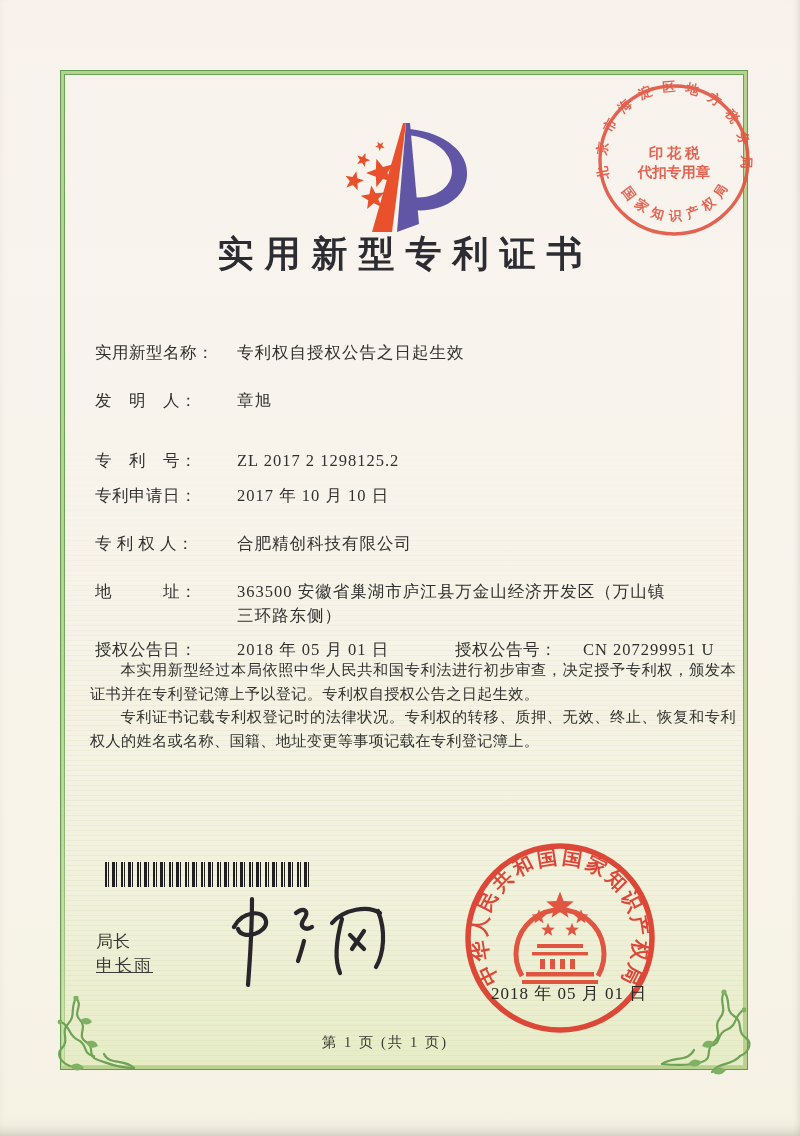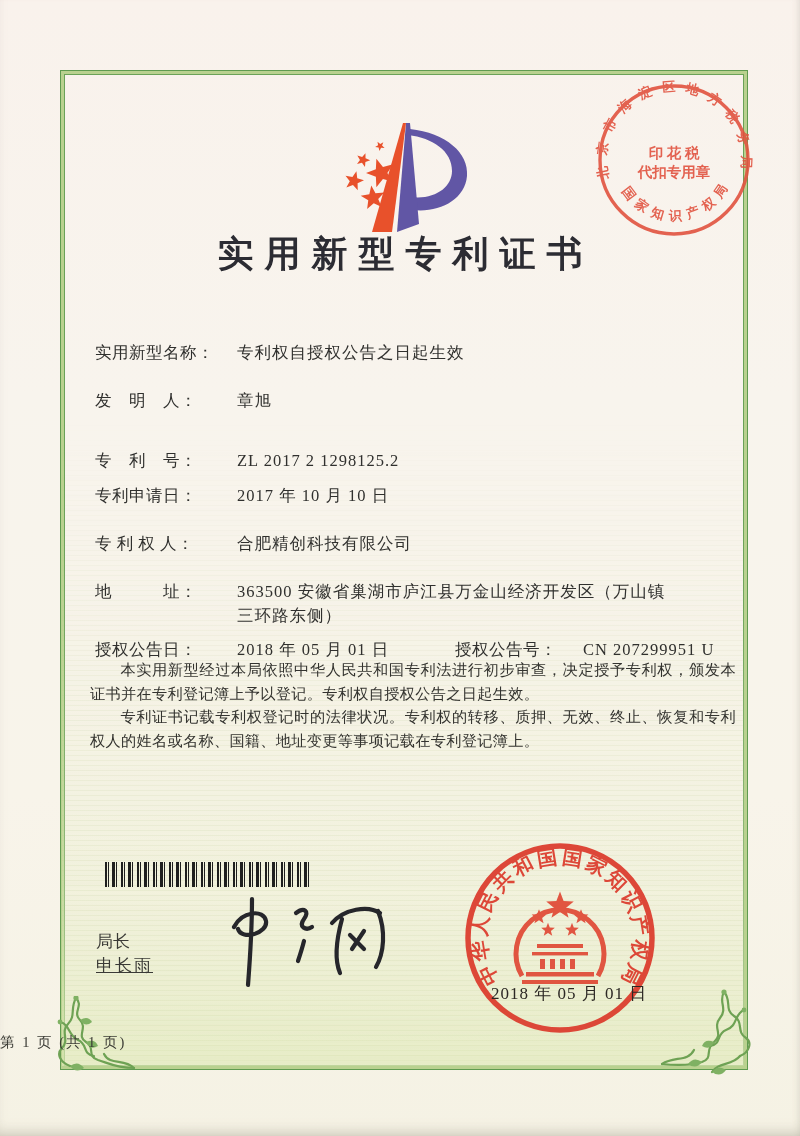--- a/index.html
+++ b/index.html
@@ -35,21 +35,21 @@
   .paras p{margin:0;text-indent:2em;}
   .barcode{position:absolute;left:105px;top:862px;width:208px;height:25px;
     background:repeating-linear-gradient(90deg,#1f1f1f 0 2px,transparent 2px 3px,#1f1f1f 3px 4px,transparent 4px 7px,#1f1f1f 7px 10px,transparent 10px 11px,#1f1f1f 11px 12px,transparent 12px 16px);}
   .sig-title{position:absolute;left:96px;top:922px;font-size:17px;color:#3a3a36;font-family:"Liberation Sans",sans-serif;margin-top:8px;}
   .sig-name{position:absolute;left:96px;top:954px;font-size:17px;color:#3a3a36;letter-spacing:2px;font-family:"Liberation Sans",sans-serif;text-decoration:underline;}
   .signature-svg{position:absolute;left:212px;top:893px;}
   .seal-svg{position:absolute;left:460px;top:838px;}
   .seal-date{position:absolute;left:491px;top:982px;font-size:17px;letter-spacing:1px;color:#2c2824;font-weight:500;}
   .tax-stamp-svg{position:absolute;left:594px;top:80px;}
   .logo-svg{position:absolute;left:340px;top:120px;}
-  .footer{position:absolute;left:0;top:1033px;width:770px;text-align:left;font-size:14.5px;color:#3b3b35;letter-spacing:2px;}
+  .footer{position:absolute;left:0;top:1033px;width:770px;text-align:center;font-size:14.5px;color:#3b3b35;letter-spacing:2px;}
   .corner-bl{position:absolute;left:46px;top:996px;}
   .corner-br{position:absolute;left:648px;top:988px;}
 </style>
 </head>
 <body>
 
 <div class="page">
 
   <div class="frame">
     <div class="frame-band">

